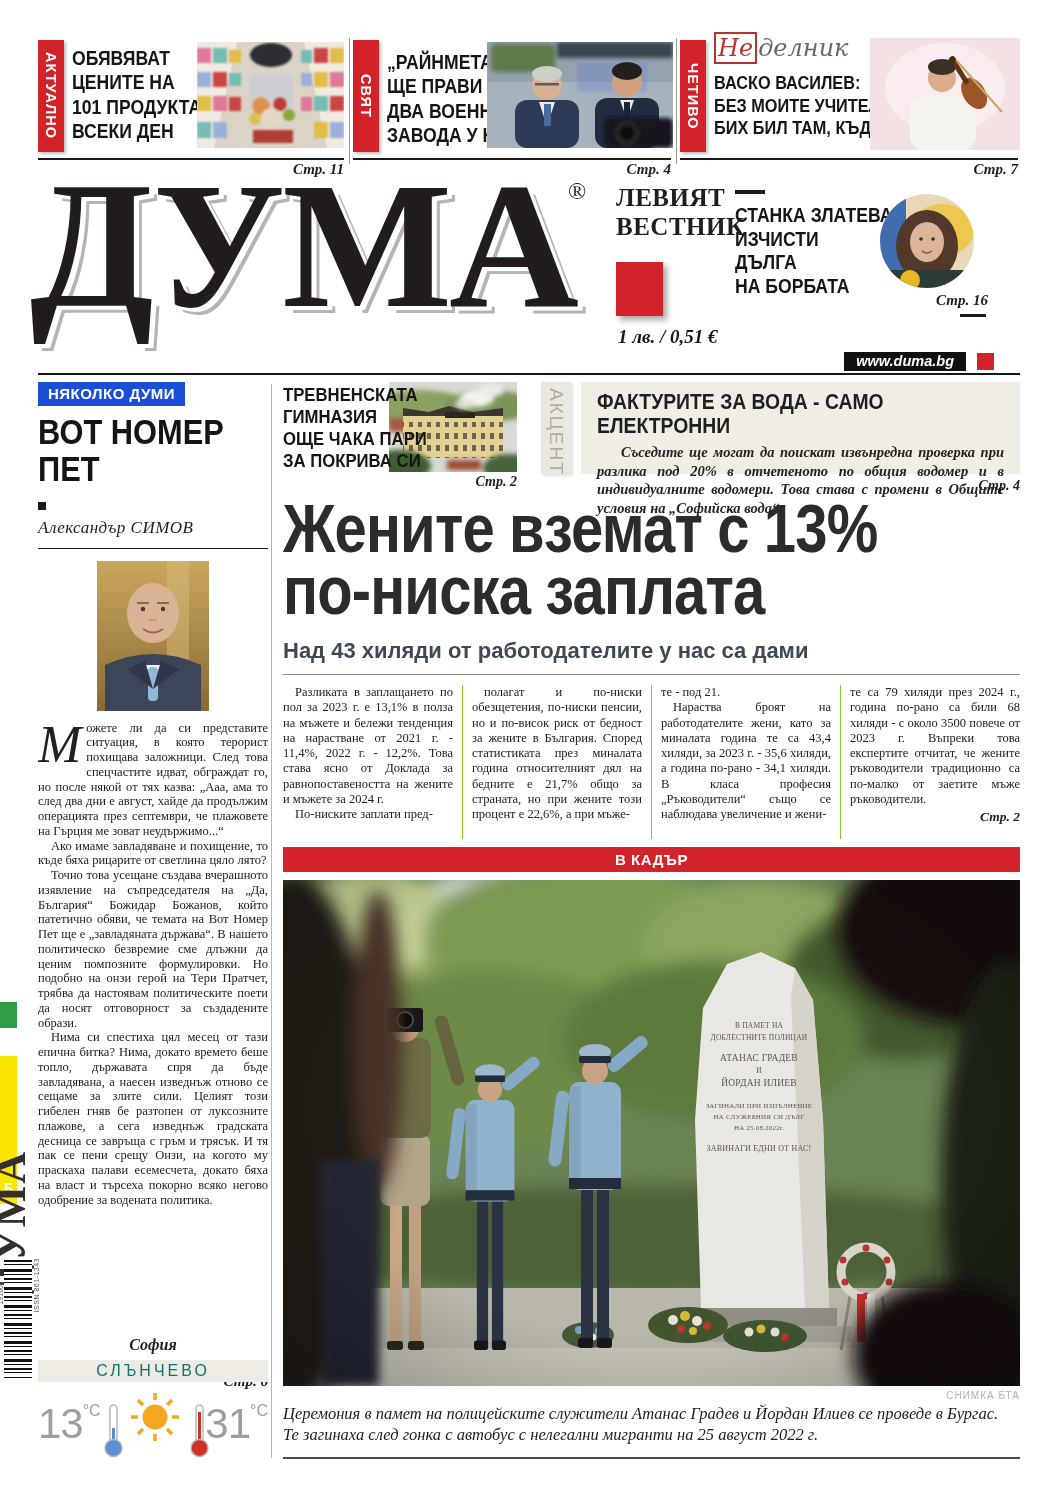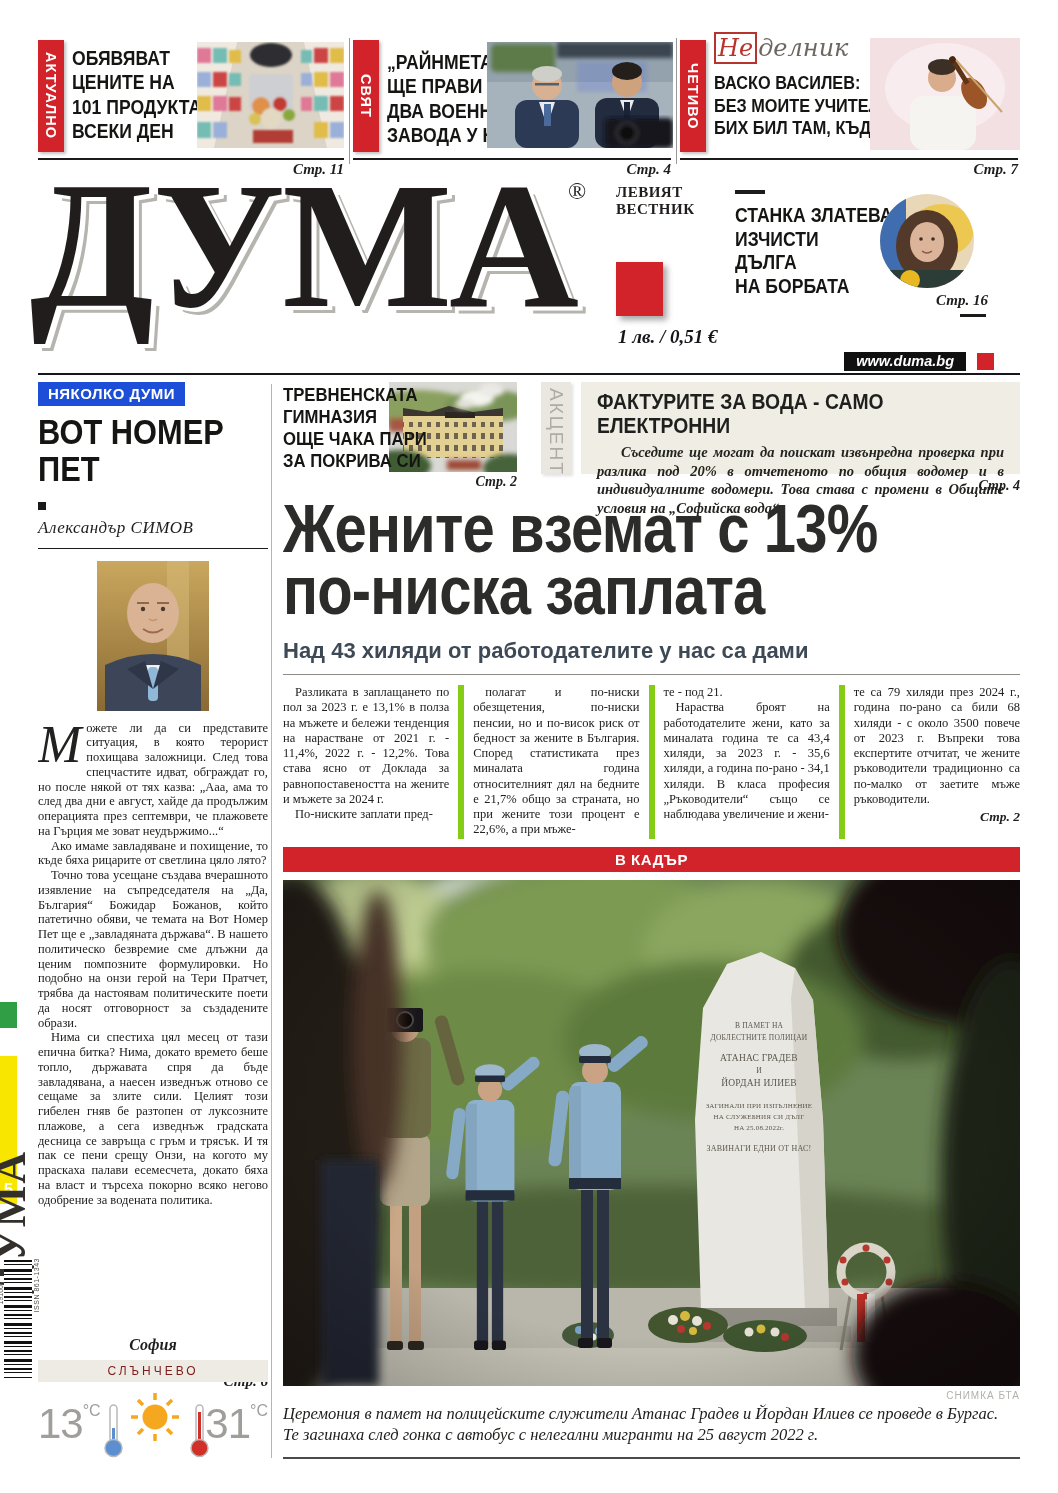--- a/index.html
+++ b/index.html
@@ -25,21 +25,21 @@
   .nedelnik{position:absolute;left:34px;top:0px;font-family:"DejaVu Serif",serif;font-style:italic;
             font-size:24px;color:#6d6761;}
   .nedelnik .ne{color:#b5342c;border:2px solid #b5342c;padding:0 2px;margin-right:1px;}
   
   .masthead{position:absolute;left:38px;top:176px;width:982px;height:202px;}
   .logo{position:absolute;left:-8px;top:-20px;font-family:"Liberation Serif",serif;font-weight:bold;
         font-size:180px;line-height:1;letter-spacing:-3px;color:#201d1c;
         text-shadow:5px 4px 0 #fff,8px 7px 0 #b6b4af;}
   .reg{position:absolute;left:530px;top:2px;font-family:"Liberation Serif",serif;font-size:24px;color:#201d1c;}
   .tagline{position:absolute;left:578px;top:8px;font-family:"Liberation Serif",serif;font-weight:bold;
-           font-size:15px;line-height:1.15;letter-spacing:.5px;color:#201d1c;}
+           font-size:25px;line-height:1.15;letter-spacing:.5px;color:#201d1c;}
   .dot{position:absolute;left:578px;top:86px;width:47px;height:54px;background:#d2232a;
        box-shadow:4px 4px 6px rgba(0,0,0,.35);}
   .rt{position:absolute;left:660px;top:14px;width:322px;height:134px;}
   .rt-dash{position:absolute;left:37px;top:0;width:30px;border-top:4px solid #1b1b19;}
   .rt-lines{position:absolute;left:37px;top:14px;font-weight:bold;font-size:20px;line-height:1.18;color:#151513;}
   .rt-img{position:absolute;left:182px;top:4px;width:94px;height:94px;border-radius:50%;overflow:hidden;}
   .rt-ref{position:absolute;left:238px;top:102px;}
   .rt-dash2{position:absolute;left:262px;top:124px;width:26px;border-top:3px solid #1b1b19;}
   .daterow{position:absolute;left:0;top:160px;display:flex;gap:36px;font-size:13px;color:#a8a6a1;align-items:center;}
   .sq{display:inline-block;width:9px;height:9px;background:#d2232a;margin-right:7px;vertical-align:-1px;}
@@ -67,21 +67,21 @@
            font-size:12.5px;line-height:1.18;text-align:justify;color:#21211f;}
   .op-text p{margin:0;text-indent:13px;}
   .op-text p.first{text-indent:0;}
   .dropcap{float:left;font-family:"Liberation Serif",serif;font-style:italic;font-size:52px;
            line-height:.78;padding:4px 5px 0 0;}
   .op-ref{text-align:right;margin-top:4px;}
   
   .weather{position:absolute;left:0;right:0;bottom:0px;height:132px;}
   .w-city{text-align:center;font-family:"Liberation Serif",serif;font-weight:bold;font-style:italic;font-size:16px;}
   .w-cond{margin-top:6px;background:#edebe3;height:22px;line-height:22px;text-align:center;
-          letter-spacing:3px;color:#7f1d1d;font-size:12px;}
+          letter-spacing:3px;color:#0f766e;font-size:16px;}
   .w-icons{position:relative;height:80px;margin-top:4px;}
   .temp{position:absolute;font-size:42px;color:#a09e9a;letter-spacing:-1px;}
   .temp .unit{font-size:16px;vertical-align:22px;letter-spacing:0;}
   
   .accent-row{position:relative;height:108px;}
   .acc-left{position:absolute;left:0;top:0;width:248px;height:108px;}
   .acc-lines{position:absolute;left:0;top:2px;font-weight:bold;font-size:19px;line-height:1.16;color:#151513;z-index:2;}
   .acc-img{position:absolute;right:14px;top:0;width:128px;height:90px;overflow:hidden;}
   .acc-ref{position:absolute;right:14px;top:92px;font-size:14px;}
   .acc-strip{position:absolute;left:258px;top:0;width:30px;height:92px;background:#e9e7df;
@@ -97,21 +97,21 @@
   .box-ref{position:absolute;right:0;top:96px;font-size:14px;}
   
   .lead-h{margin-top:8px;font-weight:bold;font-size:69px;letter-spacing:-1px;line-height:.9;color:#2c2c2a;}
   .lead-sub{margin-top:16px;font-weight:bold;font-size:22px;color:#3e4956;}
   .lead-rule{margin-top:10px;border-top:1px solid #8d8b86;}
   .bodycols{margin-top:10px;display:flex;height:154px;overflow:hidden;font-family:"Liberation Serif",serif;
             font-size:12.5px;line-height:1.22;text-align:justify;color:#21211f;}
   .bcol{flex:1;padding:0 9px;}
   .bcol:first-child{padding-left:0;}
   .bcol:last-child{padding-right:0;}
-  .bcol:not(:last-child){border-right:6px solid #84cc16;}
+  .bcol:not(:last-child){border-right:1px solid #84cc16;}
   .bcol p{margin:0;text-indent:12px;}
   .colref{text-align:right;font-weight:bold;font-style:italic;font-size:13.5px;margin-top:2px;}
   
   .kicker{margin-top:8px;background:#d2232a;color:#fff;font-weight:bold;font-size:15px;height:25px;
           line-height:25px;text-align:center;letter-spacing:.5px;}
   .photo{margin-top:8px;height:506px;overflow:hidden;background:#4e5b3c;}
   .credit{text-align:right;color:#b3b1ab;font-size:10px;letter-spacing:1px;margin-top:4px;}
   .caption{margin-top:2px;font-family:"Liberation Serif",serif;font-style:italic;font-size:16.5px;line-height:1.28;}
   .final-rule{margin-top:12px;border-top:2px solid #4a4a46;}
   

